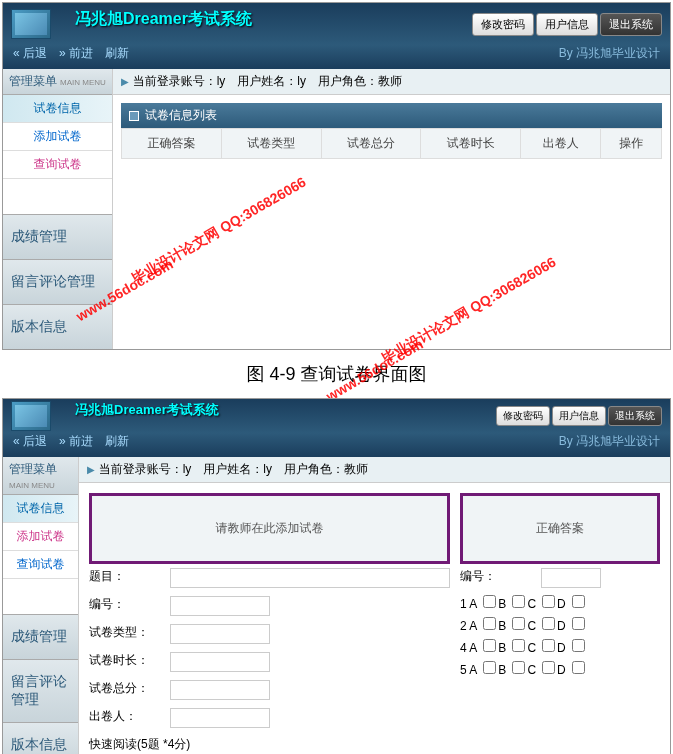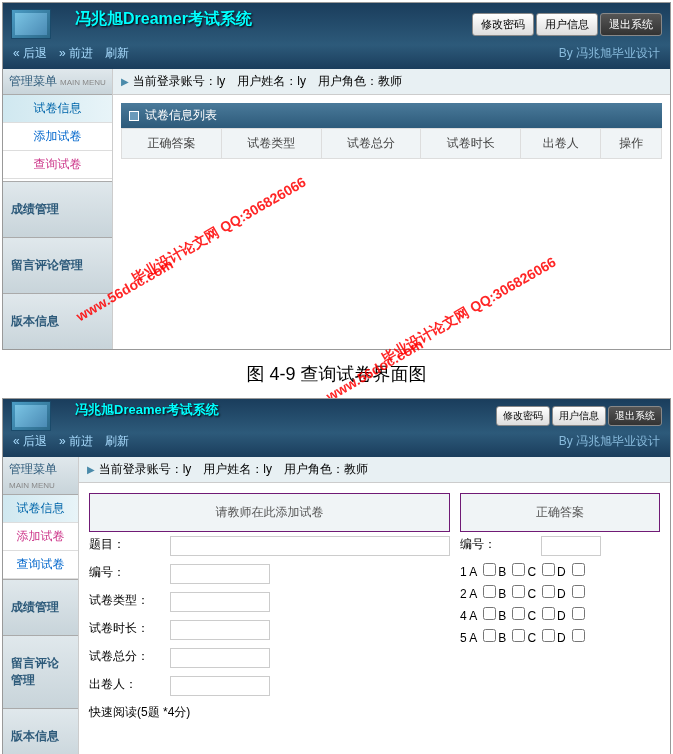--- a/index.html
+++ b/index.html
@@ -20,36 +20,36 @@
 .body{display:flex;min-height:280px}
 .sidebar{width:110px;background:#fff;border-right:1px solid #ccc}
 .sb-header{background:linear-gradient(to bottom,#e0e8ec,#c8d4da);padding:4px 6px;border-bottom:1px solid #aaa;font-size:11px;color:#2d5a7a}
 .sb-header .small{font-size:8px;color:#888}
 .sb-item{padding:5px 8px;border-bottom:1px solid #ddd;cursor:pointer;text-align:center;font-size:12px}
 .sb-item.active{background:linear-gradient(to right,#d0e8f0,#e8f4f8);color:#0066aa;font-weight:normal}
 .sb-item.link{color:#0066cc}
 .sb-item.pink{color:#cc3388}
 .sb-bottom{margin-top:auto}
 .sidebar{display:flex;flex-direction:column}
-.sb-btn{background:linear-gradient(to bottom,#e0e8ec,#c8d4da);padding:19px 8px;border-top:1px solid #aaa;cursor:pointer;color:#2d5a7a;font-weight:bold;text-align:left;font-size:12px}
+.sb-btn{background:linear-gradient(to bottom,#e0e8ec,#c8d4da);padding:13px 8px;border-top:1px solid #aaa;cursor:pointer;color:#2d5a7a;font-weight:normal;text-align:left;font-size:14px}
 .main{flex:1;background:#fff;padding:0}
 .info-bar{background:#e8f0f3;padding:4px 8px;border-bottom:1px solid #ccc;font-size:11px;display:flex;align-items:center;gap:4px}
 .arrow{color:#4a8aaa;font-size:10px}
 .content{padding:8px}
 .panel-title{background:linear-gradient(to bottom,#4a7a9a,#2d5a7a);color:#fff;padding:4px 8px;font-size:12px;display:flex;align-items:center;gap:6px}
 .sq{width:10px;height:10px;background:#6a9aba;border:1px solid #fff}
 table{width:100%;border-collapse:collapse;background:#fff}
 th{background:#f0f4f6;padding:6px;border:1px solid #ddd;font-weight:normal;color:#444;font-size:12px}
 td{padding:8px;border:1px solid #eee;text-align:center;font-size:12px}
 .op-icon{display:inline-block;width:14px;height:14px;border:1px solid #aaa;margin:0 3px;cursor:pointer;font-size:9px;line-height:12px;background:#f8f8f8}
 .caption{text-align:center;padding:10px;font-size:18px}
 .form-area{padding:10px;display:flex;gap:10px}
 .form-left{flex:1}
 .form-right{width:200px}
-.form-header{background:#f0f4f6;border:1px solid #701a75;padding:10px;text-align:center;color:#555;font-size:12px}
+.form-header{background:#f0f4f6;border:3px solid #701a75;padding:24px;text-align:center;color:#555;font-size:12px}
 .form-row{display:flex;align-items:flex-start;padding:4px 0;gap:21px;font-size:12px}
 .form-row label{width:60px;text-align:left}
 .form-row input[type=text]{border:1px solid #ccc;padding:2px;width:100px}
 .form-row input.long{width:280px}
 .choice-row{padding:3px 0;font-size:12px}
 .choice-row input[type=checkbox]{margin:0 2px 0 6px}
 .watermark{position:absolute;color:#ff0000;font-size:14px;font-weight:bold;transform:rotate(-30deg);pointer-events:none;opacity:0.85;white-space:nowrap}
 .app-wrap{position:relative}
 .small-app .title{font-size:13px}
 .small-app .header{height:34px}

